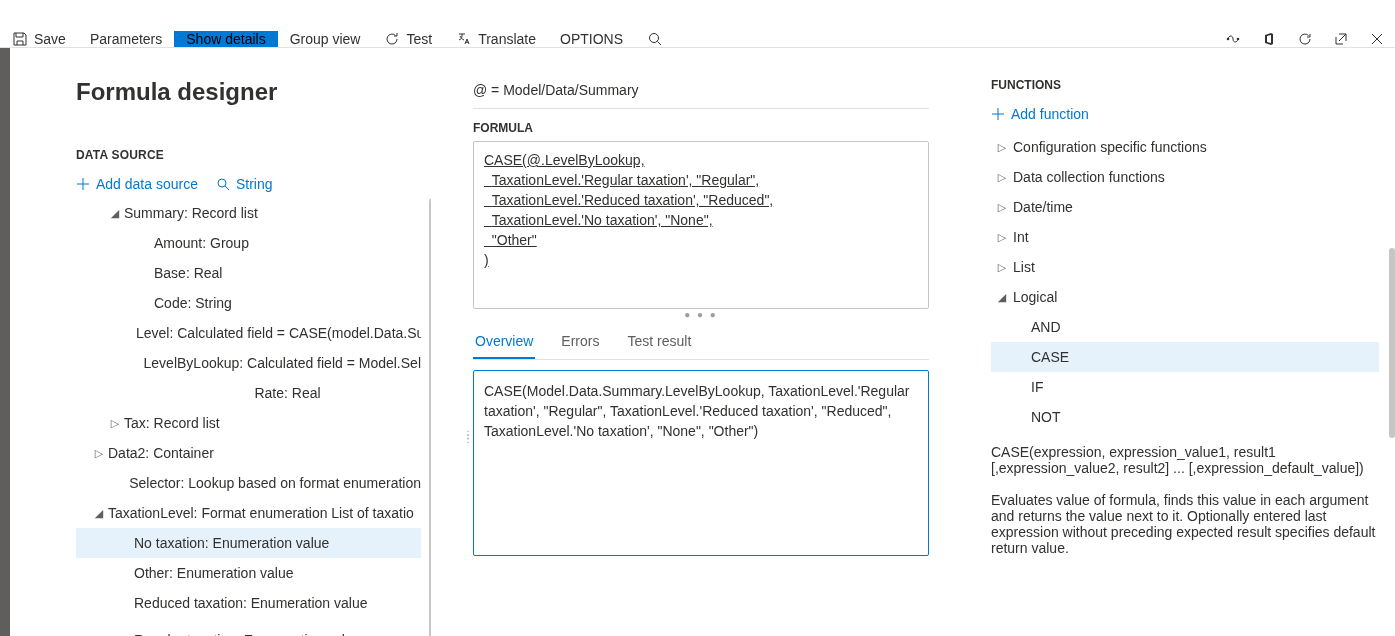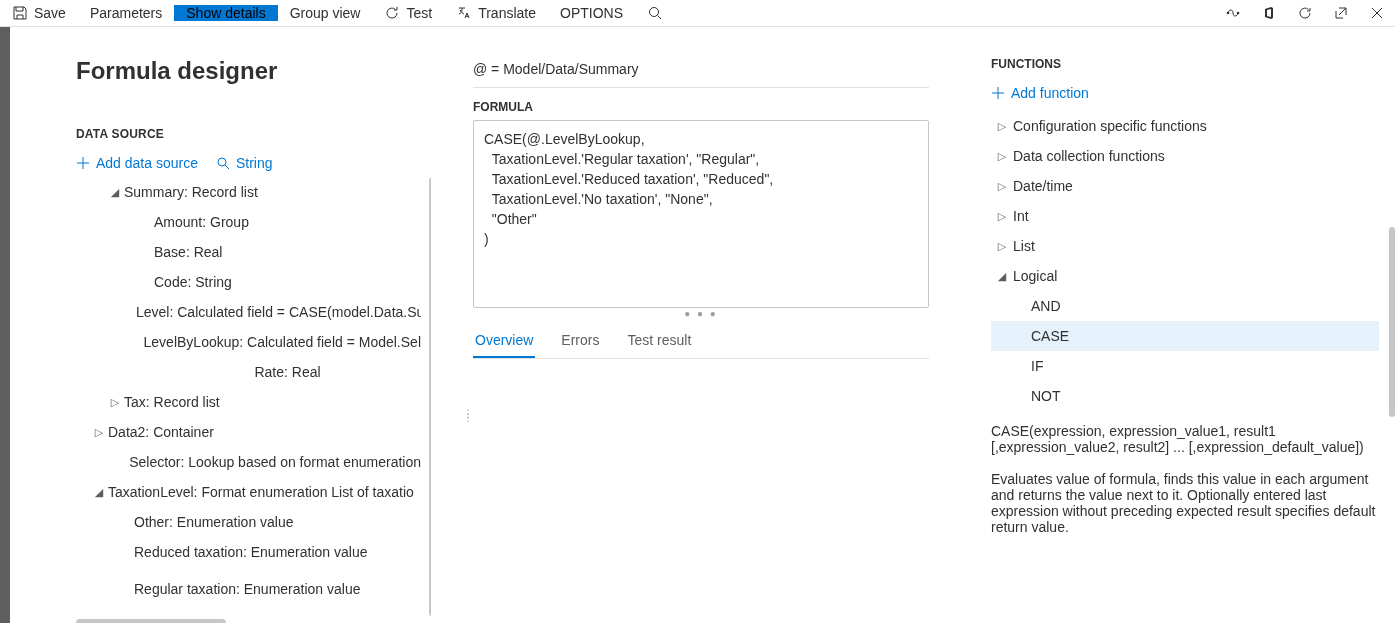--- a/index.html
+++ b/index.html
@@ -1,17 +1,17 @@
 <!DOCTYPE html>
 <html><head>
 <meta charset="utf-8">
 <style>
 * { box-sizing: border-box; margin: 0; padding: 0; font-family: "Segoe UI", Arial, sans-serif; }
 body { width: 1395px; height: 636px; overflow: hidden; background: #fff; font-size: 14px; color: #323130; }
-.toolbar { height: 27px; border-bottom: 1px solid #e1e1e1; display: flex; align-items: center; }
+.toolbar { height: 48px; border-bottom: 1px solid #e1e1e1; display: flex; align-items: flex-end; }
 .toolbar .tb-item { display: flex; align-items: center; padding: 0 12px; cursor: pointer; gap: 6px; font-size: 14px; }
 .toolbar .tb-item.active { background: #0078d4; color: #000000; }
 .toolbar .tb-right { margin-left: auto; display: flex; align-items: stretch; }
 .toolbar .tb-right .tb-icon { display:flex; align-items:center; padding: 0 10px; cursor:pointer; }
 .tb-svg { width:16px; height:16px; }
 .main { display: flex; height: calc(636px - 40px); }
 .left-rail { width: 10px; background: #605e5c; }
 .content { flex: 1; display: flex; padding: 30px 0 0 16px; position: relative; gap: 42px; }
 
 
@@ -26,21 +26,21 @@
 .tree-node .twisty { width:18px; text-align:center; color:#605e5c; font-size:11px; }
 .tree-node.selected { background:#e5f1fb; }
 .tree-scroll { position:absolute; right:-6px; top:0; width:8px; height:440px; }
 .tree-scroll .thumb { position:absolute; top:0; left:0; width:8px; height:440px; background:#c8c6c4; border-radius:4px; }
 .tree-hscroll { position:absolute; left:0; bottom:-4px; height:8px; width:150px; background:#c8c6c4; border-radius:4px; }
 
 
 .mid-panel { width: 468px; padding: 0 12px 0 0; display:flex; flex-direction:column; position:relative; }
 .alias-row { padding: 4px 0 10px 0; color:#323130; font-size:14px; border-bottom:1px solid #e1e1e1; }
 .formula-label { font-size:12px; font-weight:600; margin:12px 0 6px 0; }
-.formula-box { border:1px solid #c8c6c4; border-radius:2px; padding:8px 10px; height:188px; font-size:14px; line-height:20px; white-space:pre-wrap; }
+.formula-box { border:1px solid #c8c6c4; border-radius:2px; padding:8px 10px; height:168px; font-size:14px; line-height:20px; white-space:pre-wrap;text-decoration:underline; }
 .drag-dots { text-align:center; color:#a19f9d; height:14px; font-size:10px; letter-spacing:2px; }
 .side-dots { position:absolute; left:-10px; top:355px; color:#a19f9d; font-size:10px; line-height:4px; }
 .tabs { display:flex; gap:24px; border-bottom:1px solid #e1e1e1; margin-top:2px; }
 .tab { padding:8px 2px 8px 2px; cursor:pointer; color:#605e5c; }
 .tab.active { color:#0078d4; border-bottom:2px solid #0078d4; font-weight:400; }
 .overview-box { border:1px solid #0078d4; border-radius:2px; margin-top:10px; padding:10px; height:186px; font-size:14px; line-height:20px; }
 
 
 .fn-panel { flex:1; padding: 0 16px 0 8px; display:flex; flex-direction:column; position:relative; }
 .fn-header { font-size:12px; font-weight:600; margin-bottom:14px; }
@@ -186,20 +186,24 @@
               <span class="twisty">▷</span>
               <span>Data2: Container</span>
             </div>
             <div class="tree-node" style="padding-left: 40px;">
               <span class="twisty"></span>
               <span>Selector: Lookup based on format enumeration</span>
             </div>
             <div class="tree-node" style="padding-left: 14px;">
               <span class="twisty">◢</span>
               <span>TaxationLevel: Format enumeration List of taxatio</span>
+            </div>
+            <div class="tree-node selected" style="padding-left: 40px;">
+              <span class="twisty"></span>
+              <span>No taxation: Enumeration value</span>
             </div>
             <div class="tree-node" style="padding-left: 40px;">
               <span class="twisty"></span>
               <span>Other: Enumeration value</span>
             </div>
             <div class="tree-node" style="padding-left: 40px;">
               <span class="twisty"></span>
               <span>Reduced taxation: Enumeration value</span>
             </div>
             <div class="tree-node" style="padding-left: 40px; align-items: flex-end;">
@@ -223,20 +227,21 @@
   TaxationLevel.'Reduced taxation', "Reduced",
   TaxationLevel.'No taxation', "None",
   "Other"
 )</div>
       <div class="drag-dots">● ● ●</div>
       <div class="tabs">
         <div class="tab active">Overview</div>
         <div class="tab">Errors</div>
         <div class="tab">Test result</div>
       </div>
+      <div class="overview-box">CASE(Model.Data.Summary.LevelByLookup, TaxationLevel.'Regular taxation', "Regular", TaxationLevel.'Reduced taxation', "Reduced", TaxationLevel.'No taxation', "None", "Other")</div>
     </div>
 
     <div class="fn-panel">
       <div class="fn-header">FUNCTIONS</div>
       <div class="link-btn" style="margin-bottom:10px">
         <svg width="14" height="14" viewBox="0 0 14 14">
             <path stroke="#0078d4" d="M7 1v12M1 7h12"></path>
           </svg>
         <span>Add function</span>
       </div>

